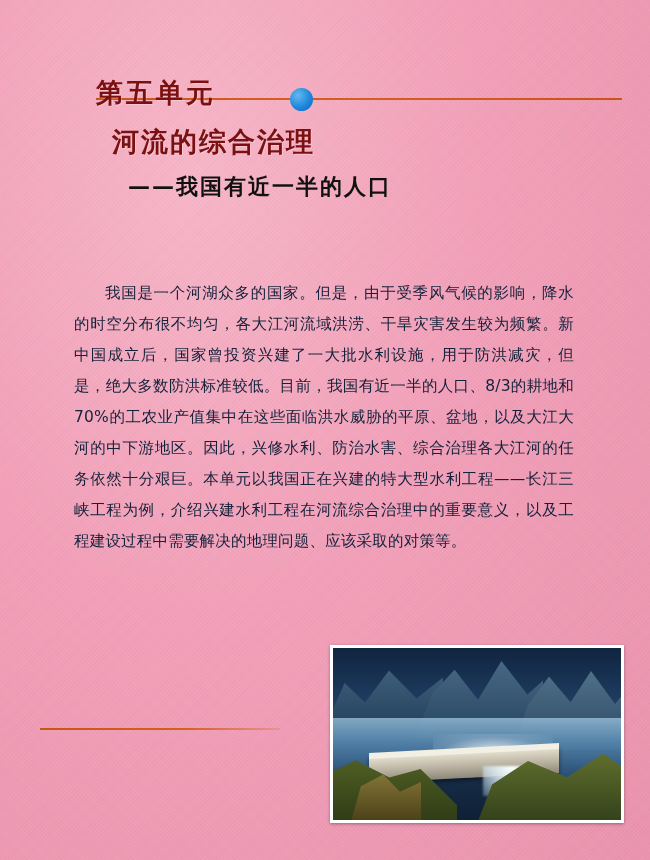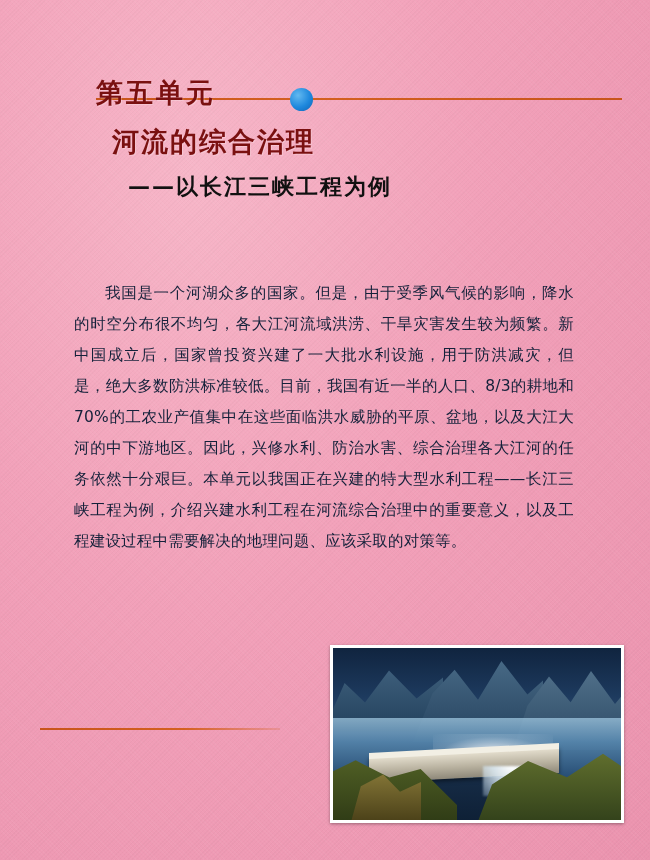--- a/index.html
+++ b/index.html
@@ -207,21 +207,21 @@
 
 <div id="page">
 
   <div id="grain"></div>
 
   <div class="header">
     <div class="rule-top"></div>
     <div class="dot"></div>
     <div class="unit-label">第五单元</div>
     <div class="unit-title">河流的综合治理</div>
-    <div class="unit-subtitle">——以长江三峡工程为例</div>
+    <div class="unit-subtitle">——我国有近一半的人口</div>
   </div>
 
   <div class="body-text">我国是一个河湖众多的国家。但是，由于受季风气候的影响，降水的时空分布很不均匀，各大江河流域洪涝、干旱灾害发生较为频繁。新中国成立后，国家曾投资兴建了一大批水利设施，用于防洪减灾，但是，绝大多数防洪标准较低。目前，我国有近一半的人口、8/3的耕地和70%的工农业产值集中在这些面临洪水威胁的平原、盆地，以及大江大河的中下游地区。因此，兴修水利、防治水害、综合治理各大江河的任务依然十分艰巨。本单元以我国正在兴建的特大型水利工程——长江三峡工程为例，介绍兴建水利工程在河流综合治理中的重要意义，以及工程建设过程中需要解决的地理问题、应该采取的对策等。</div>
 
   <div class="rule-bottom"></div>
 
   <div class="photo-frame">
     <div class="photo">
       <div class="mtn m1"></div>
       <div class="mtn m2"></div>

